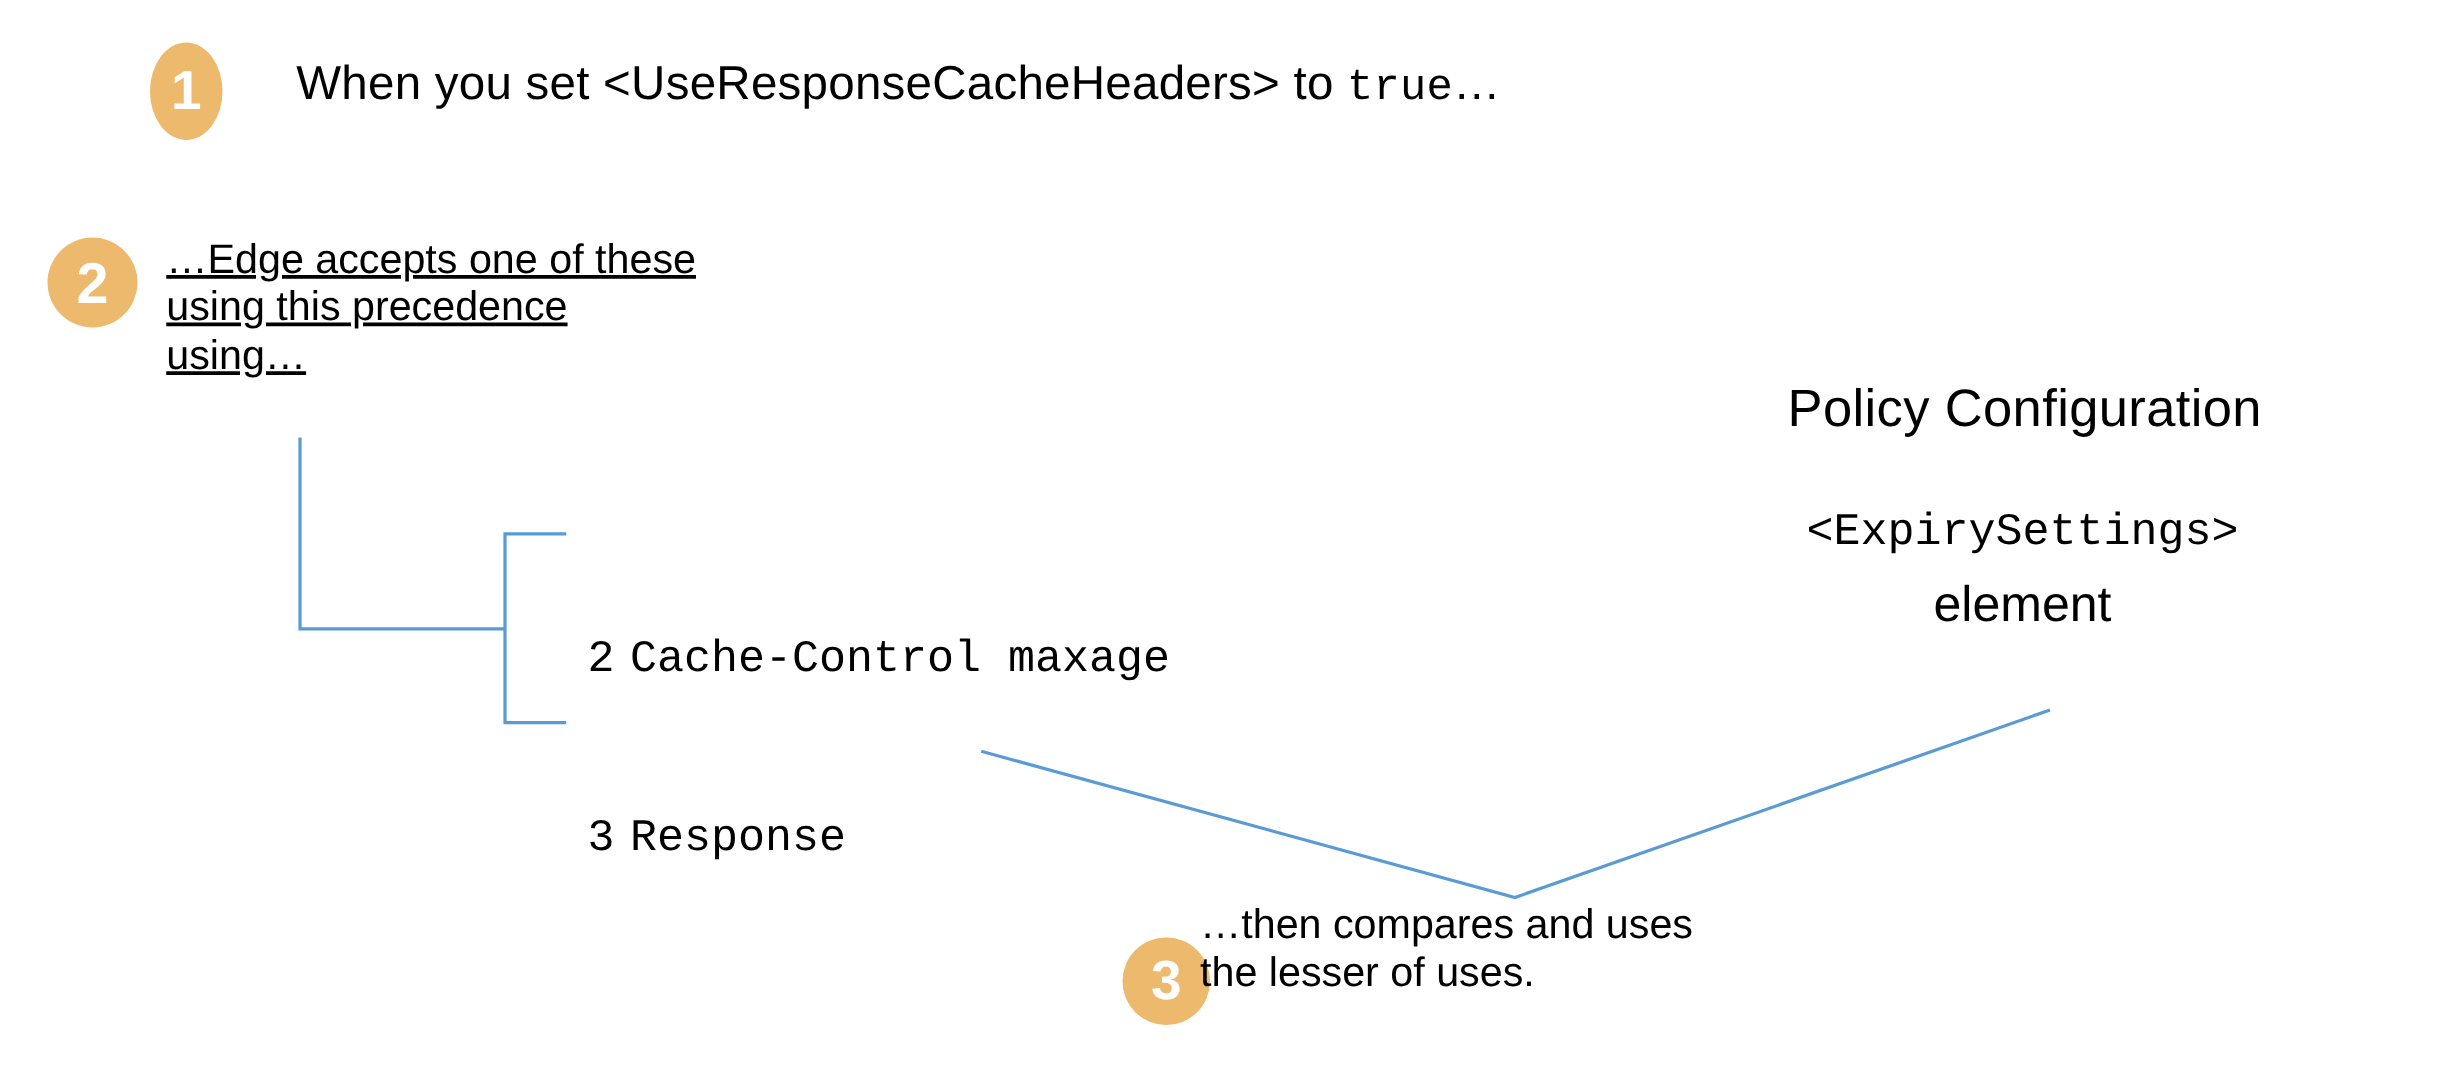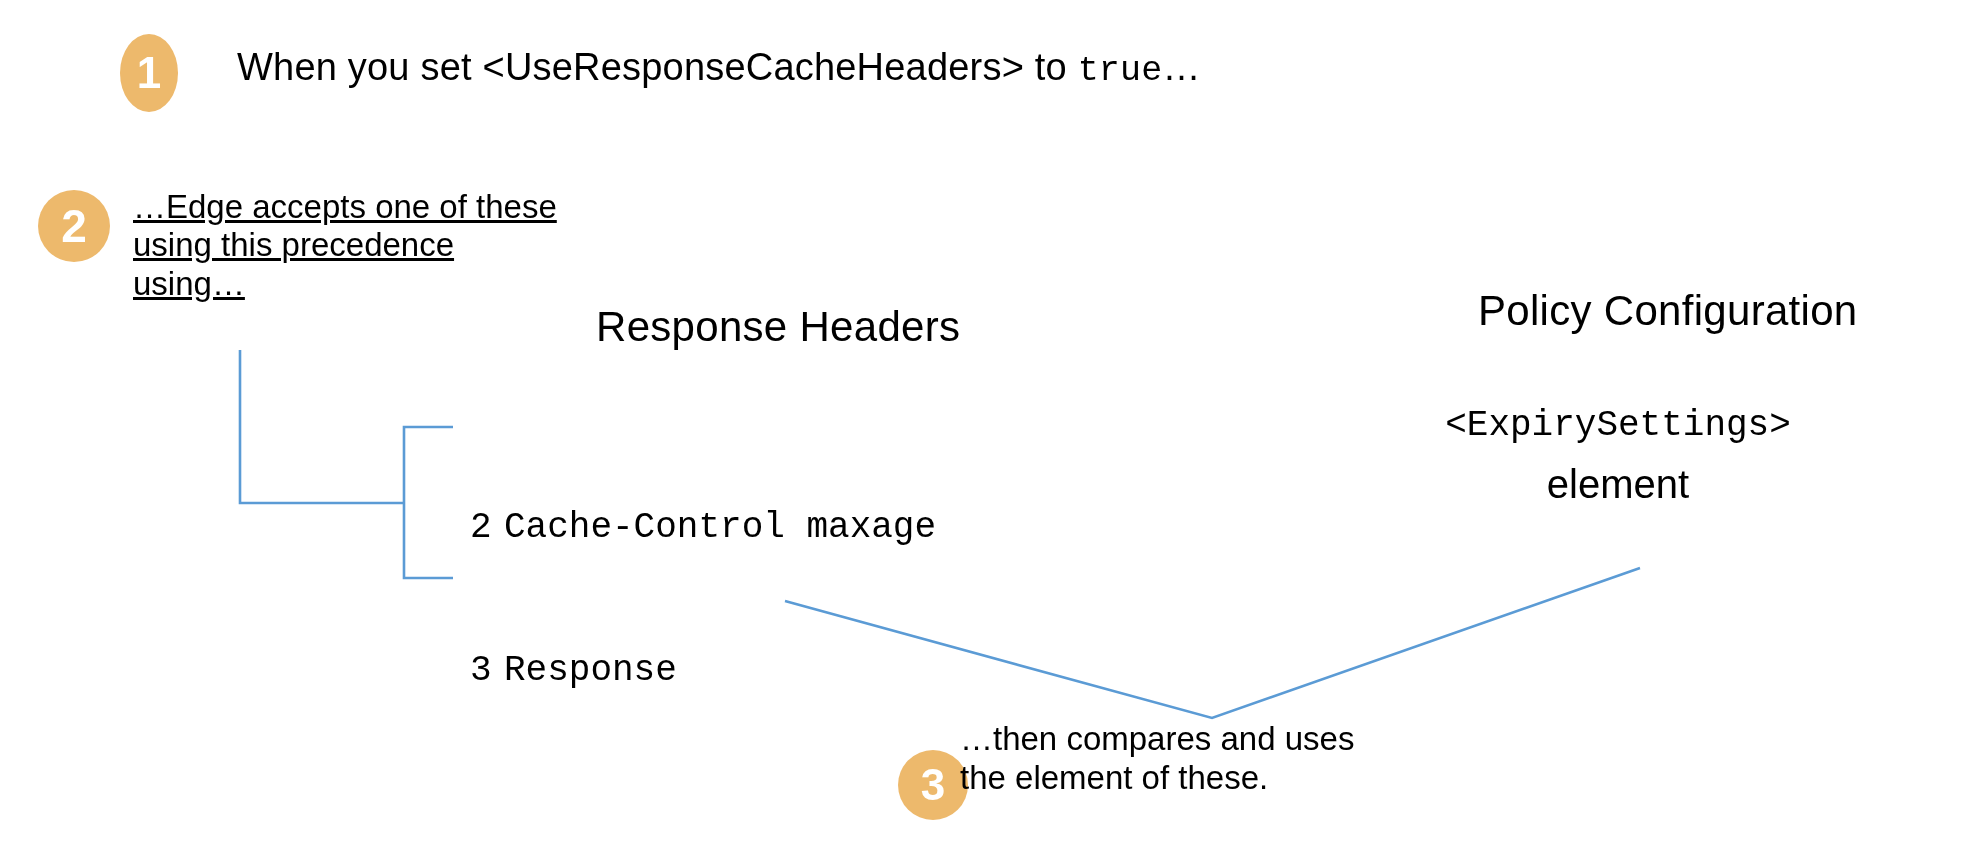--- a/index.html
+++ b/index.html
@@ -95,22 +95,21 @@
     font-weight: 400;
     letter-spacing: 0.3px;
     white-space: nowrap;
   }
   .heading-response {
     left: 596px;
     top: 303px;
   }
   .heading-policy {
     left: 1430px;
-    top: 287px;
-    margin-left: 48px;
+    top: 303px;
   }
 
   
   .list {
     position: absolute;
     left: 470px;
     top: 408px;
     font-family: "Liberation Mono", "DejaVu Sans Mono", monospace;
     font-size: 36px;
     line-height: 1.33;
@@ -176,32 +175,31 @@
 
   <div class="badge badge-2">
     <span>2</span>
   </div>
   <div class="abs step2-text">
     <div>…Edge accepts one of these</div>
     <div>using this precedence</div>
     <div>using…</div>
   </div>
 
-  <div class="abs heading heading-response">Response Headers</div>
 
   <div class="list">
     <span class="row"><span class="num">2</span><span>Cache-Control maxage</span></span>
     <span class="row"><span class="num">3</span><span>Response</span></span>
   </div>
 
   <div class="abs heading heading-policy">Policy Configuration</div>
   <div class="abs policy-el">&lt;ExpirySettings&gt;</div>
   <div class="abs policy-el-sub">element</div>
 
   <div class="badge badge-3">
     <span>3</span>
   </div>
   <div class="abs step3-text">
     <div>…then compares and uses</div>
-    <div>the element of these.</div>
+    <div>the lesser of uses.</div>
   </div>
 
 </div>
 
 </body></html>

